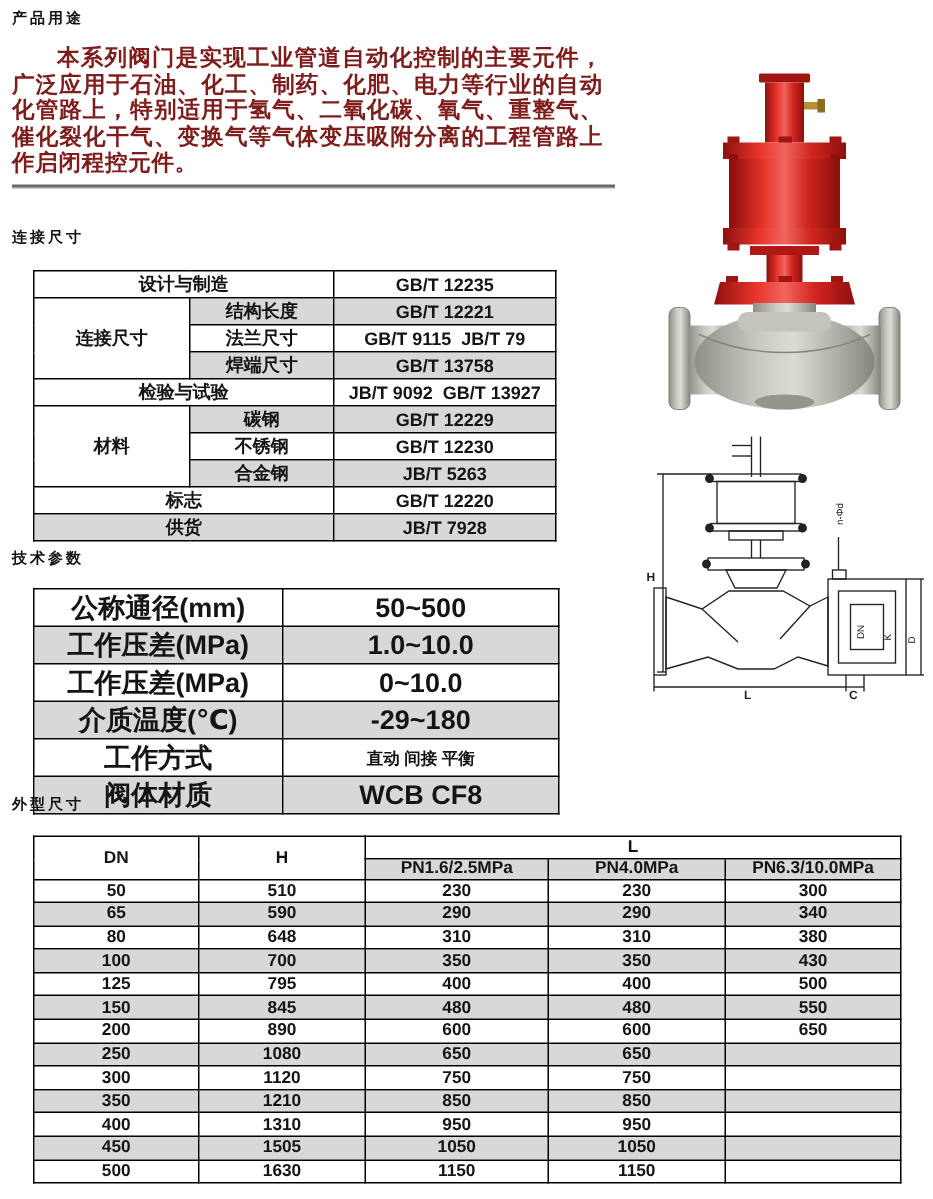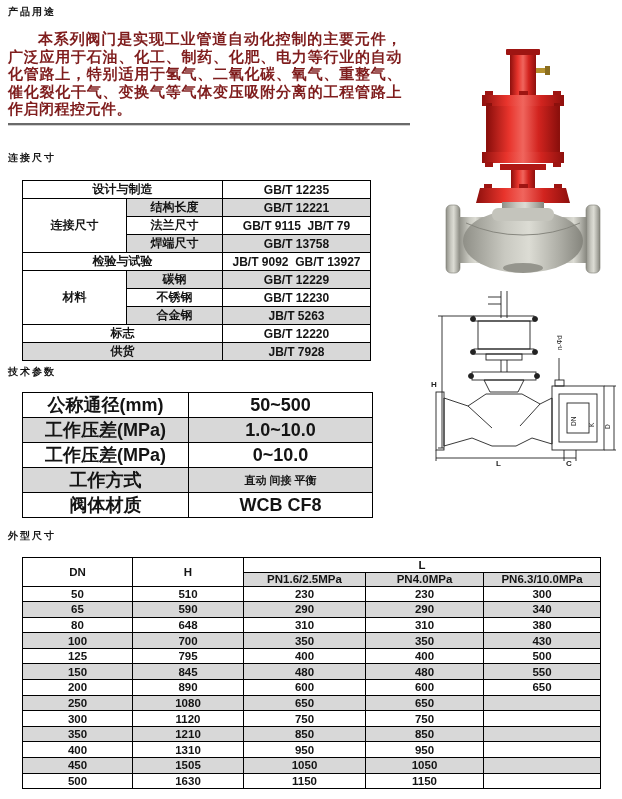--- a/index.html
+++ b/index.html
@@ -123,20 +123,24 @@
       <td>公称通径(mm)</td>
       <td>50~500</td>
     </tr>
     <tr>
       <td>工作压差(MPa)</td>
       <td>1.0~10.0</td>
     </tr>
     <tr>
       <td>工作压差(MPa)</td>
       <td>0~10.0</td>
+    </tr>
+    <tr>
+      <td>介质温度(℃)</td>
+      <td>-29~180</td>
     </tr>
     <tr>
       <td>工作方式</td>
       <td class="small-val">直动&nbsp;间接&nbsp;平衡</td>
     </tr>
     <tr>
       <td>阀体材质</td>
       <td>WCB&nbsp;CF8</td>
     </tr>
   </tbody>

